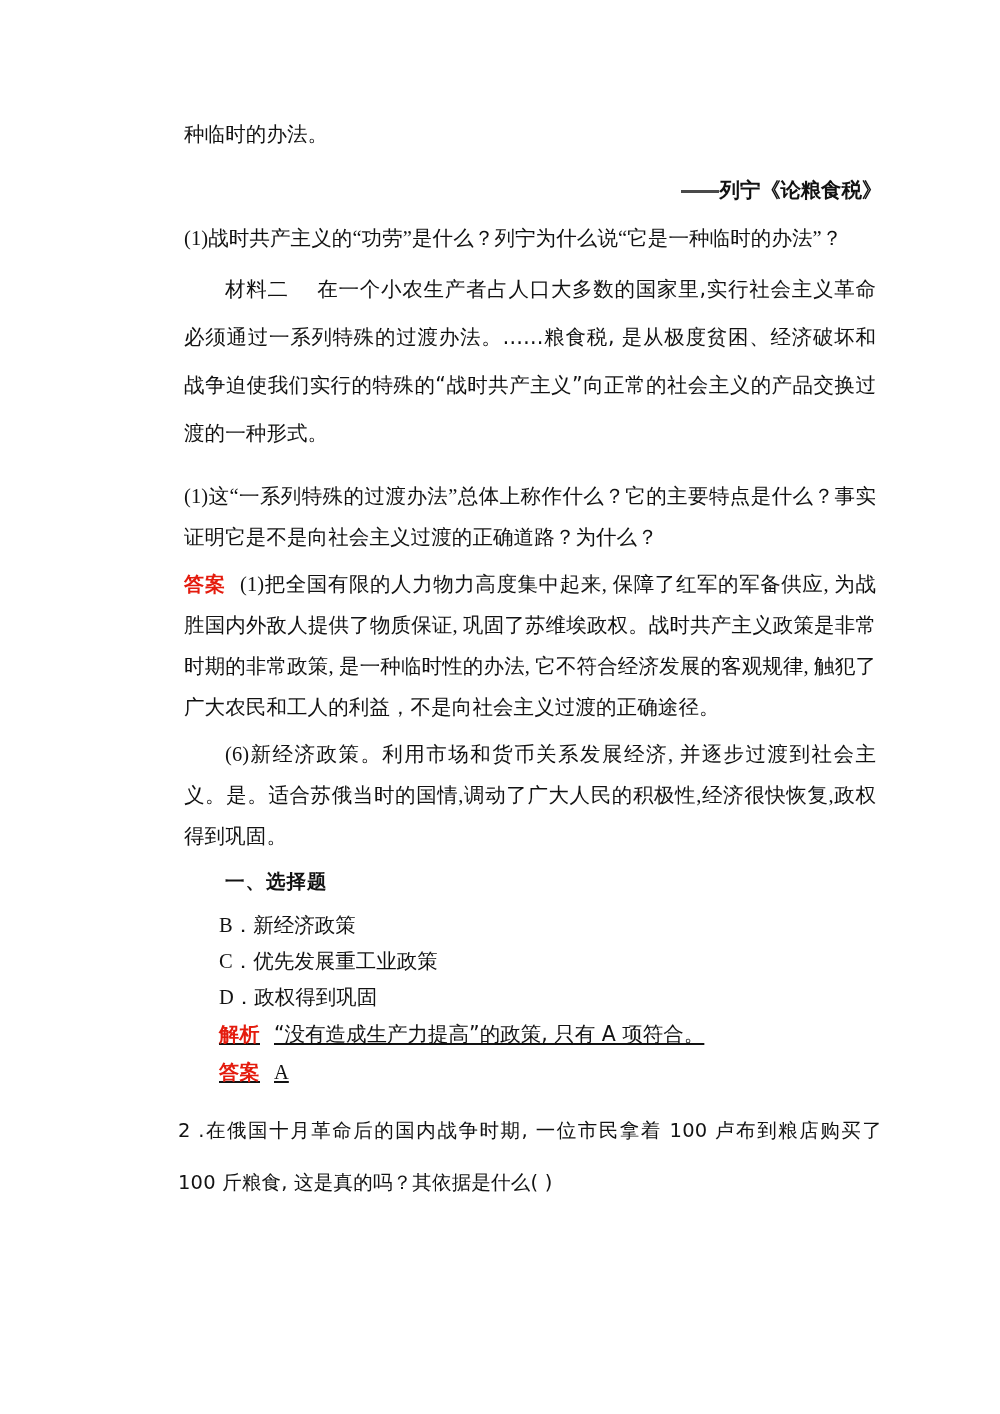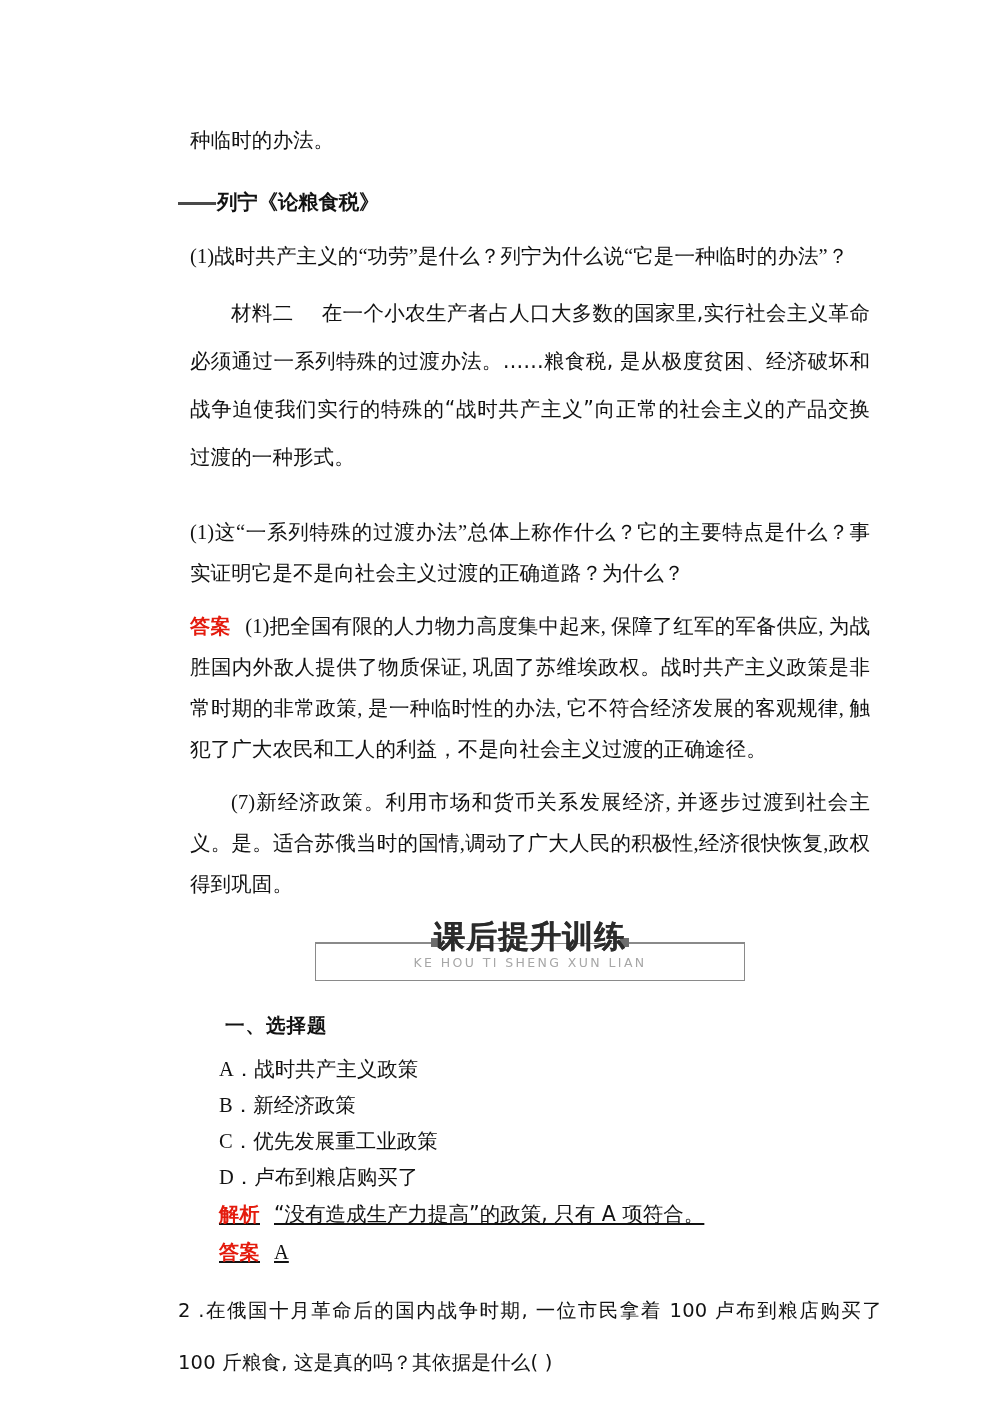--- a/index.html
+++ b/index.html
@@ -23,31 +23,31 @@
     padding: 108px 118px 40px 178px;
     overflow: hidden;
   }
 
   
   .para {
     font-size: 20.5px;
     line-height: 41px;
     text-align: justify;
     text-justify: inter-ideograph;
-    margin: 12px;
+    margin: 6px;
     letter-spacing: 0.1px;
   }
   .para.indent { text-indent: 2em; }
 
   .loose { line-height: 48px; }
 
   .source {
     font-size: 20.5px;
     line-height: 44px;
-    text-align: left;
+    text-align: right;
     margin: 0;
     font-family: Liberation Serif, serif;
     font-weight: 600;
     letter-spacing: -0.2px;
   }
   .source .dash {
     display: inline-block;
     vertical-align: 0.22em;
     width: 38px;
     height: 2.4px;
@@ -197,41 +197,29 @@
 
   <p class="para indent loose sans"><span>材料二</span><span class="tag-gap"></span><span class="tag-gap"></span><span>在一个小农生产者占人口大多数的国家里,实行社会主义革命必须通过一系列特殊的过渡办法。……粮食税, 是从极度贫困、经济破坏和战争迫使我们实行的特殊的“战时共产主义”向正常的社会主义的产品交换过渡的一种形式。</span></p>
 
   <div class="gap-s"></div>
 
 
   <p class="para">(1)这“一系列特殊的过渡办法”总体上称作什么？它的主要特点是什么？事实证明它是不是向社会主义过渡的正确道路？为什么？</p>
 
   <p class="para"><span class="tag">答案</span><span class="tag-gap"></span><span>(1)把全国有限的人力物力高度集中起来, 保障了红军的军备供应, 为战胜国内外敌人提供了物质保证, 巩固了苏维埃政权。战时共产主义政策是非常时期的非常政策, 是一种临时性的办法, 它不符合经济发展的客观规律, 触犯了广大农民和工人的利益，不是向社会主义过渡的正确途径。</span></p>
 
-  <p class="para indent">(7)新经济政策。利用市场和货币关系发展经济, 并逐步过渡到社会主义。是。适合苏俄当时的国情,调动了广大人民的积极性,经济很快恢复,政权得到巩固。</p>
-
-  <div class="banner-wrap">
-    <div class="banner">
-      <div class="frame"></div>
-      <div class="rule left"></div>
-      <div class="rule right"></div>
-      <div class="sq left"></div>
-      <div class="sq right"></div>
-      <div class="title">课后提升训练</div>
-      <div class="subtitle">KE HOU TI SHENG XUN LIAN</div>
-    </div>
-  </div>
+  <p class="para indent">(6)新经济政策。利用市场和货币关系发展经济, 并逐步过渡到社会主义。是。适合苏俄当时的国情,调动了广大人民的积极性,经济很快恢复,政权得到巩固。</p>
+
 
   <p class="sec-head">一、选择题</p>
 
 
-  <p class="opt">A．战时共产主义政策</p>
   <p class="opt">B．新经济政策</p>
   <p class="opt">C．优先发展重工业政策</p>
-  <p class="opt">D．卢布到粮店购买了</p>
+  <p class="opt">D．政权得到巩固</p>
 
   <p class="ans-line sans"><span class="tag">解析</span><span class="tag-gap"></span><span>“没有造成生产力提高”的政策, 只有 A 项符合。</span></p>
 
   <p class="ans-line sans"><span class="tag">答案</span><span class="tag-gap"></span><span style="font-family:'Liberation Serif',serif;">A</span></p>
 
   <div class="gap-m"></div>
 
   <p class="q2"><span>2 .</span><span>在俄国十月革命后的国内战争时期, 一位市民拿着 100 卢布到粮店购买了 100 斤粮食, 这是真的吗？其依据是什么(        )</span></p>
 
 </div>

